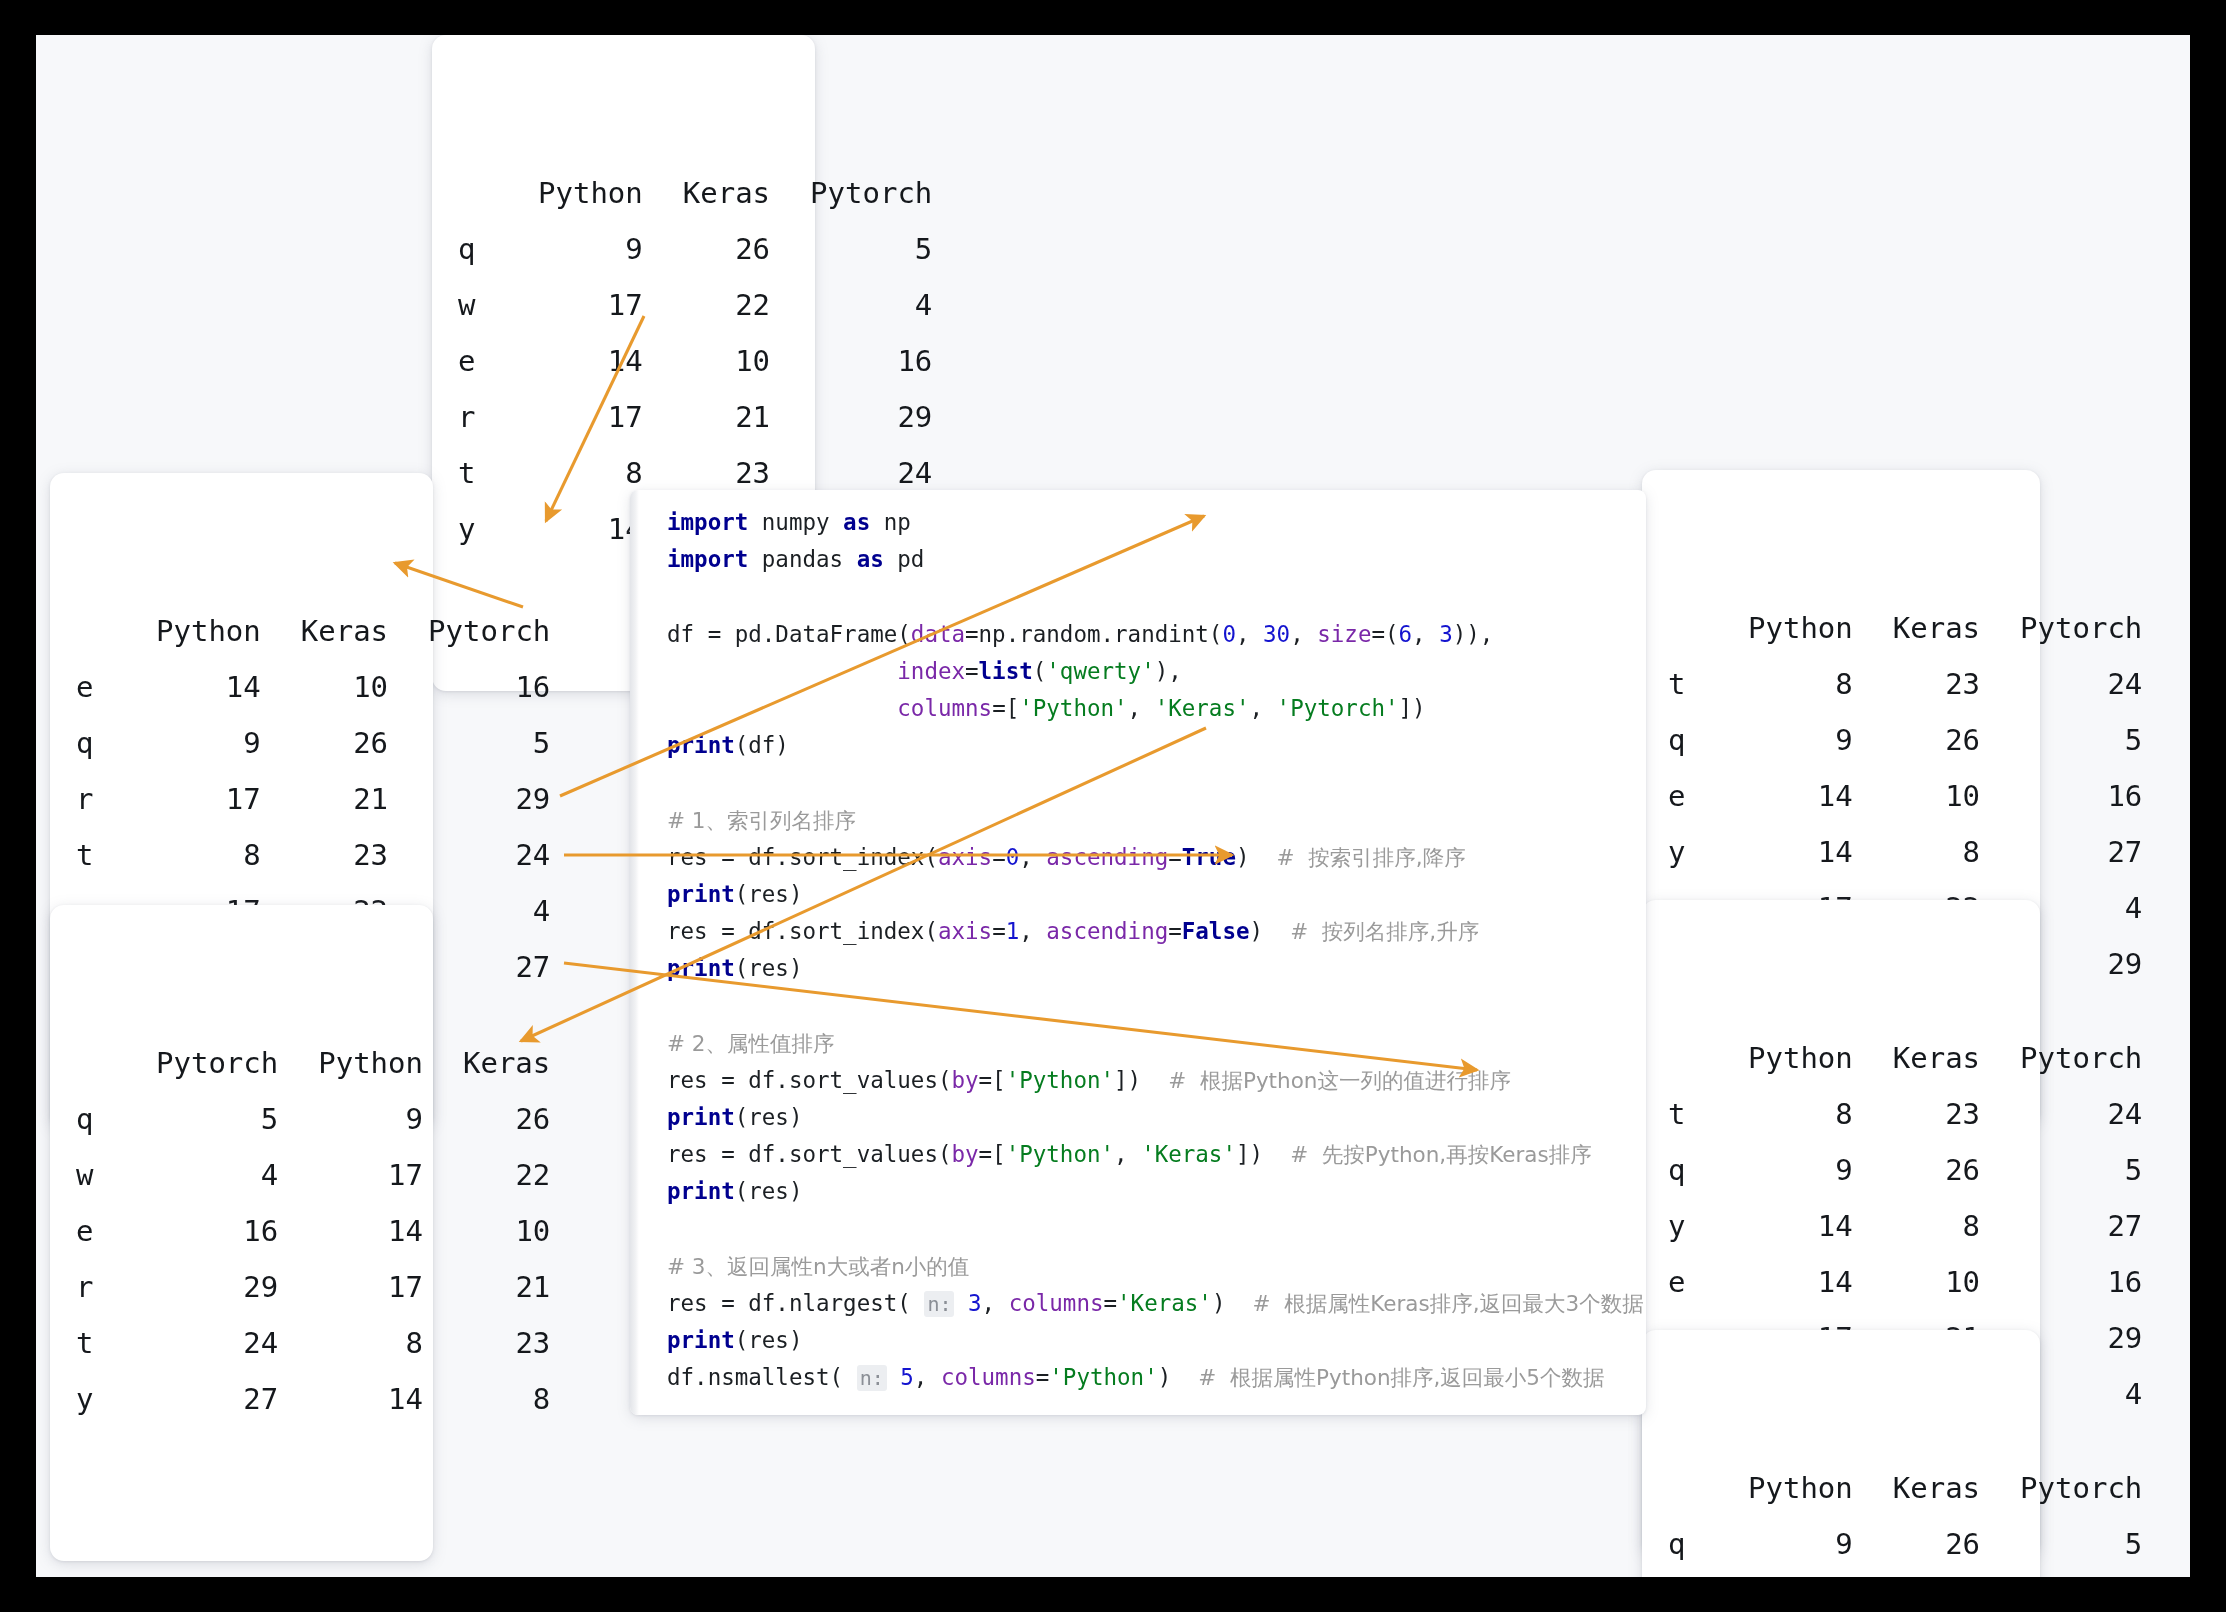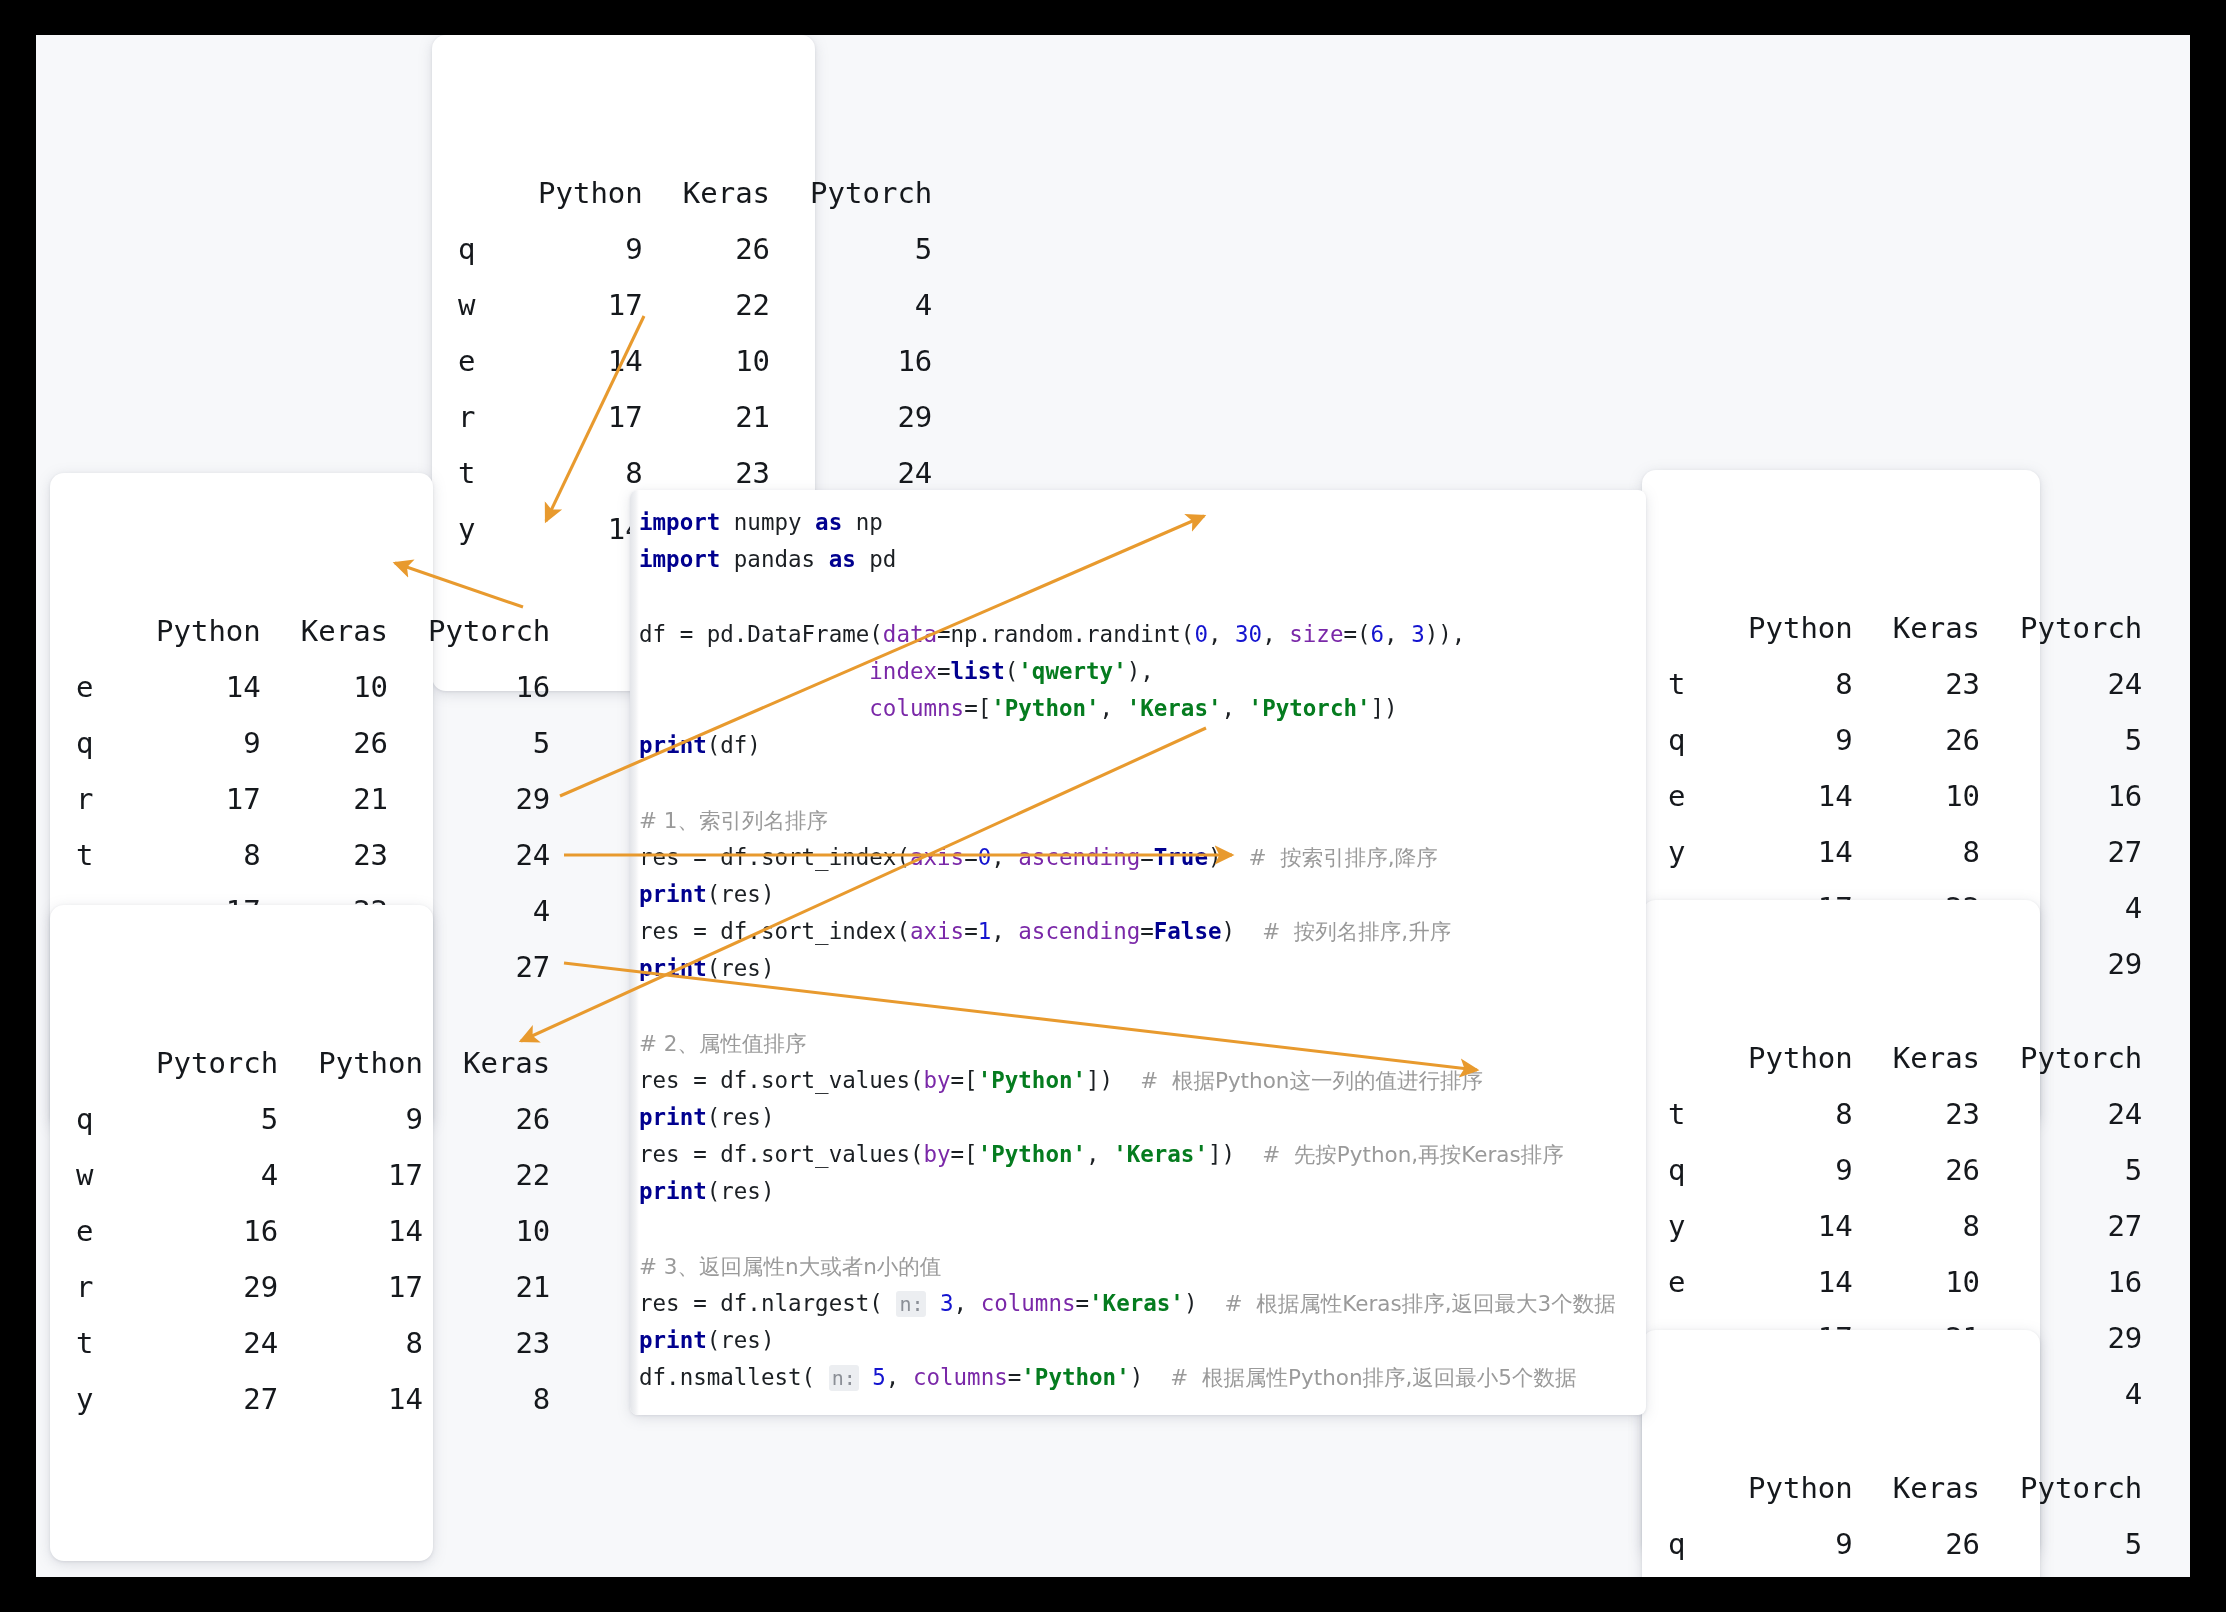--- a/index.html
+++ b/index.html
@@ -62,23 +62,23 @@
   #code-body {
     position: absolute;
     left: 9px; top: 0; right: 0; bottom: 0;
     padding: 14px 0 0 0;
     font-family: "DejaVu Sans Mono", "Liberation Mono", monospace;
     font-size: 22.5px;
     line-height: 37.2px;
     white-space: pre;
     color: #1b1f23;
   }
-  .cl { display: block; height: 37.2px; padding-left: 0px; }
+  .cl { display: block; height: 37.2px; padding-left: 0px; margin-left: 28px; }
   .kw   { color: #00008f; font-weight: bold; }
-  .str  { color: #057c1f; font-weight: bold; }
+  .str  { color: #057c1f; font-weight: normal; }
   .num  { color: #1414cf; }
   .kwarg{ color: #7a28a8; }
   .fn   { color: #1b1f23; }
   .cmt  { color: #9a9a9a; font-family: "DejaVu Sans", "Liberation Sans", sans-serif; font-size: 21.5px; }
   .hint { color: #8b8f96; background: #eceef1; border-radius: 3px; padding: 1px 3px; font-size: 20px; }
 
   
   #arrow-layer {
     position: absolute; left: 0; top: 0;
     width: 2154px; height: 1542px;

